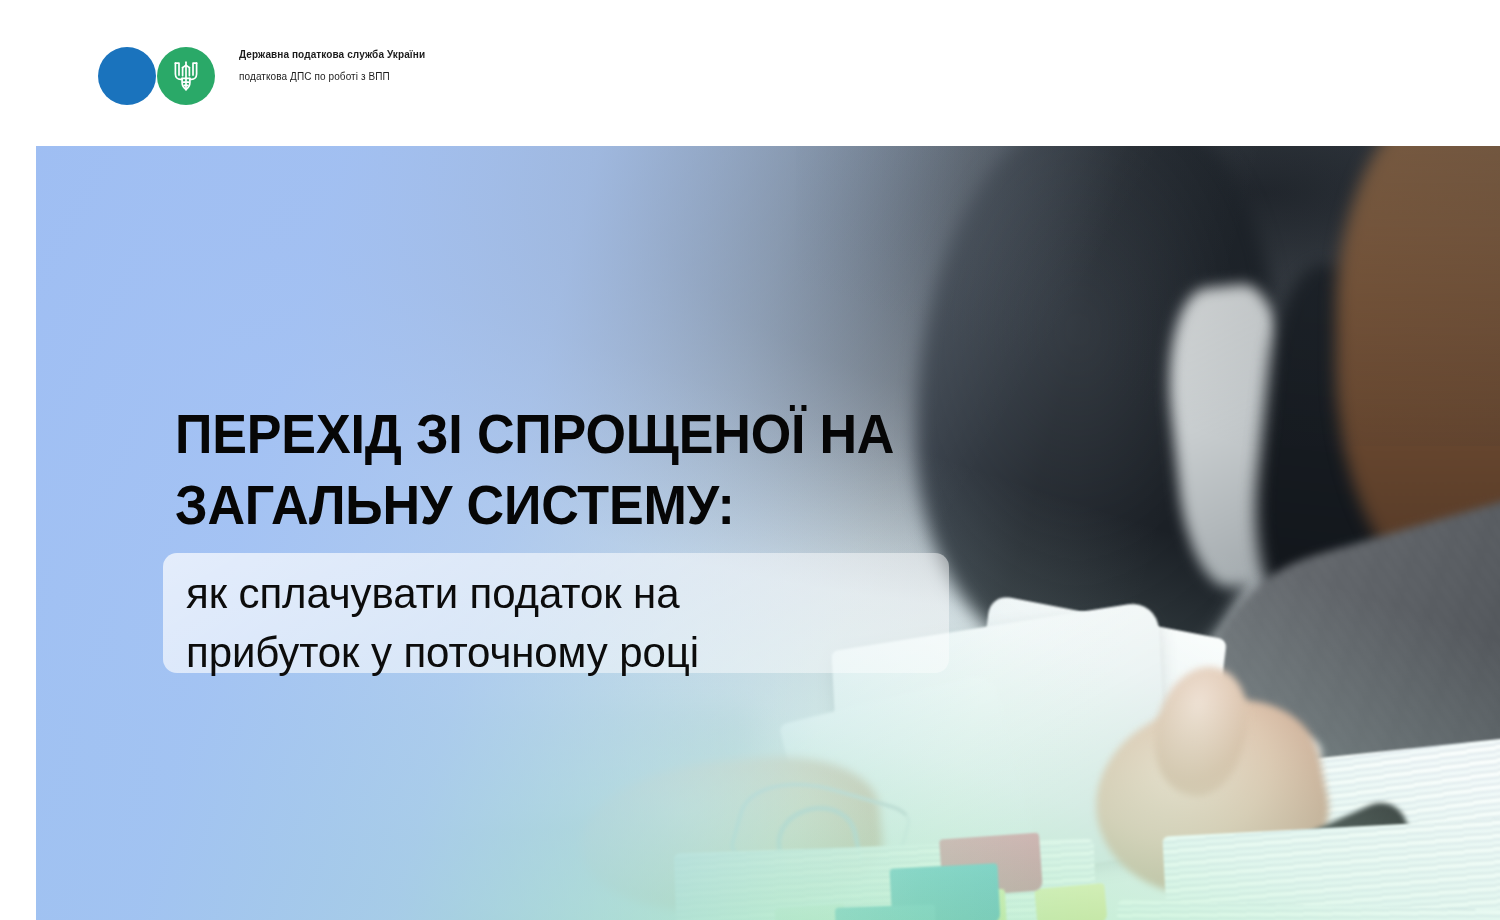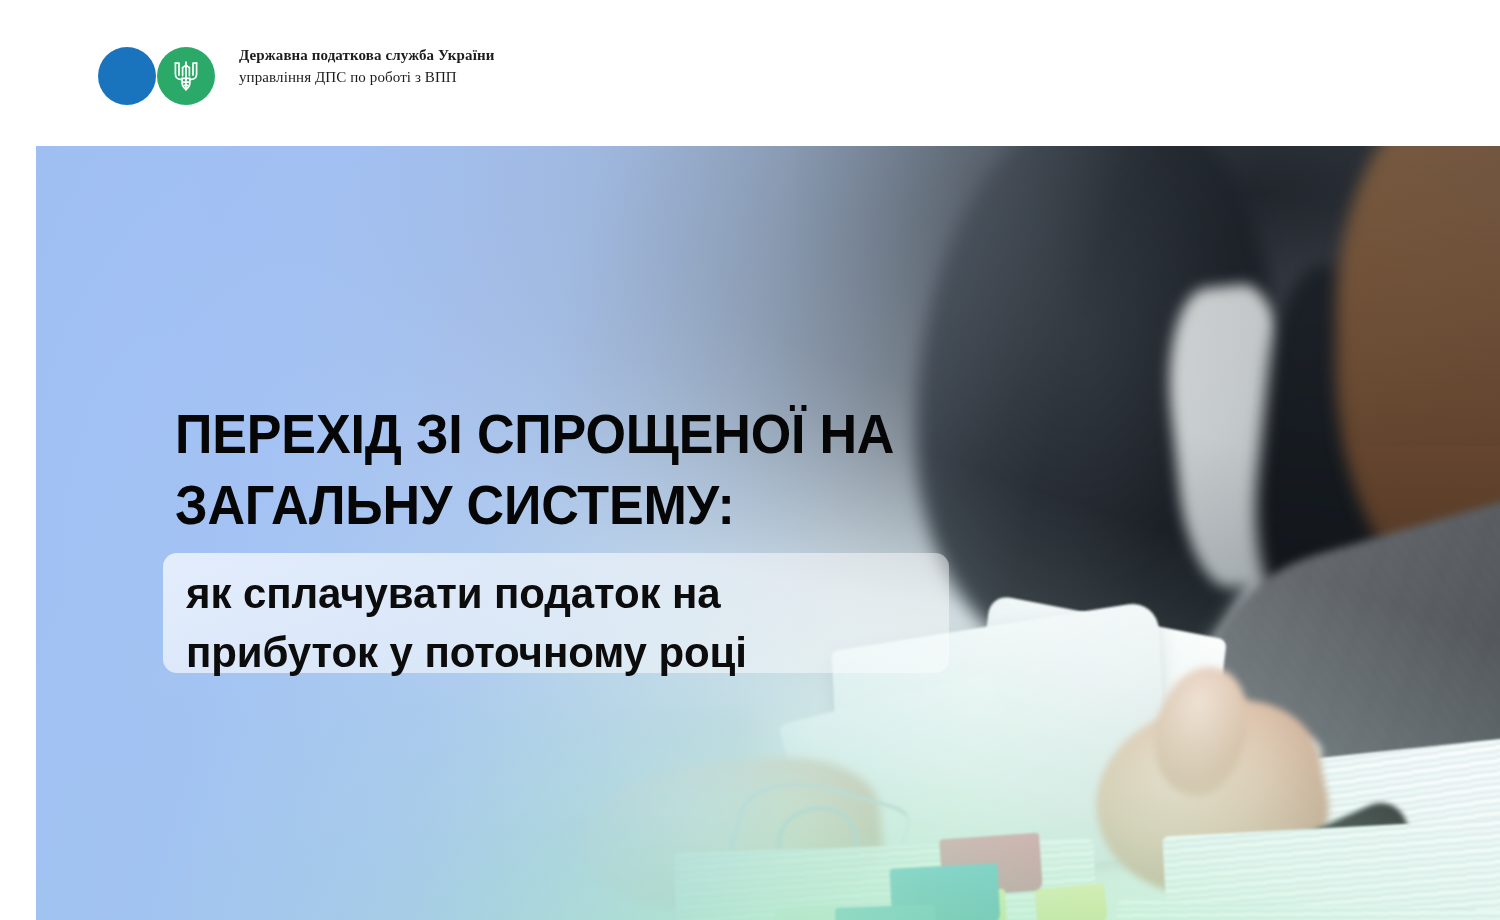--- a/index.html
+++ b/index.html
@@ -62,25 +62,24 @@
     justify-content: center;
   }
   .trident-wrap svg { display: block; }
 
   .org-text {
     margin-left: 24px;
     padding-top: 0px;
     color: #1c1c1c;
   }
   .org-line {
-    font-size: 15px;
+    font-size: 10px;
     line-height: 22px;
     letter-spacing: 0.1px;
     white-space: nowrap;
-    font-family: Liberation Serif, serif;
   }
   .org-line.strong { font-weight: bold; }
 
   
   .stage {
     position: absolute;
     left: 0; top: 146px;
     width: 1500px;
     height: 774px;
     overflow: hidden;
@@ -344,21 +343,21 @@
     border-radius: 14px;
     background: linear-gradient(150deg, rgba(255,255,255,0.70) 0%, rgba(255,255,255,0.52) 55%, rgba(255,255,255,0.42) 100%);
   }
   .subline {
     position: absolute;
     left: 150px;
     top: 418px;
     width: 780px;
     margin: 0;
     color: #0c0c0c;
-    font-weight: 700;
+    font-weight: 400;
     font-size: 42px;
     line-height: 59px;
     letter-spacing: -0.1px;
     white-space: pre-line;
   }
 </style>
 </head>
 <body>
 
 <div class="poster">
@@ -385,21 +384,21 @@
               <path d="M11.6 8.6 L15 6.2 L18.4 8.6"></path>
               <path d="M12.6 23.2 L17.4 23.2"></path>
               <path d="M13.4 26.4 L16.6 26.4"></path>
             </g>
           </svg>
         </span>
       </div>
 
       <div class="org-text">
         <div class="org-line strong">Державна податкова служба України</div>
-        <div class="org-line">управління ДПС по роботі з ВПП</div>
+        <div class="org-line">податкова ДПС по роботі з ВПП</div>
       </div>
 
     </div>
   </div>
 
   <div class="stage">
 
     <div class="ph-bg"></div>
     <div class="suit-left"></div>
     <div class="shirt"></div>

